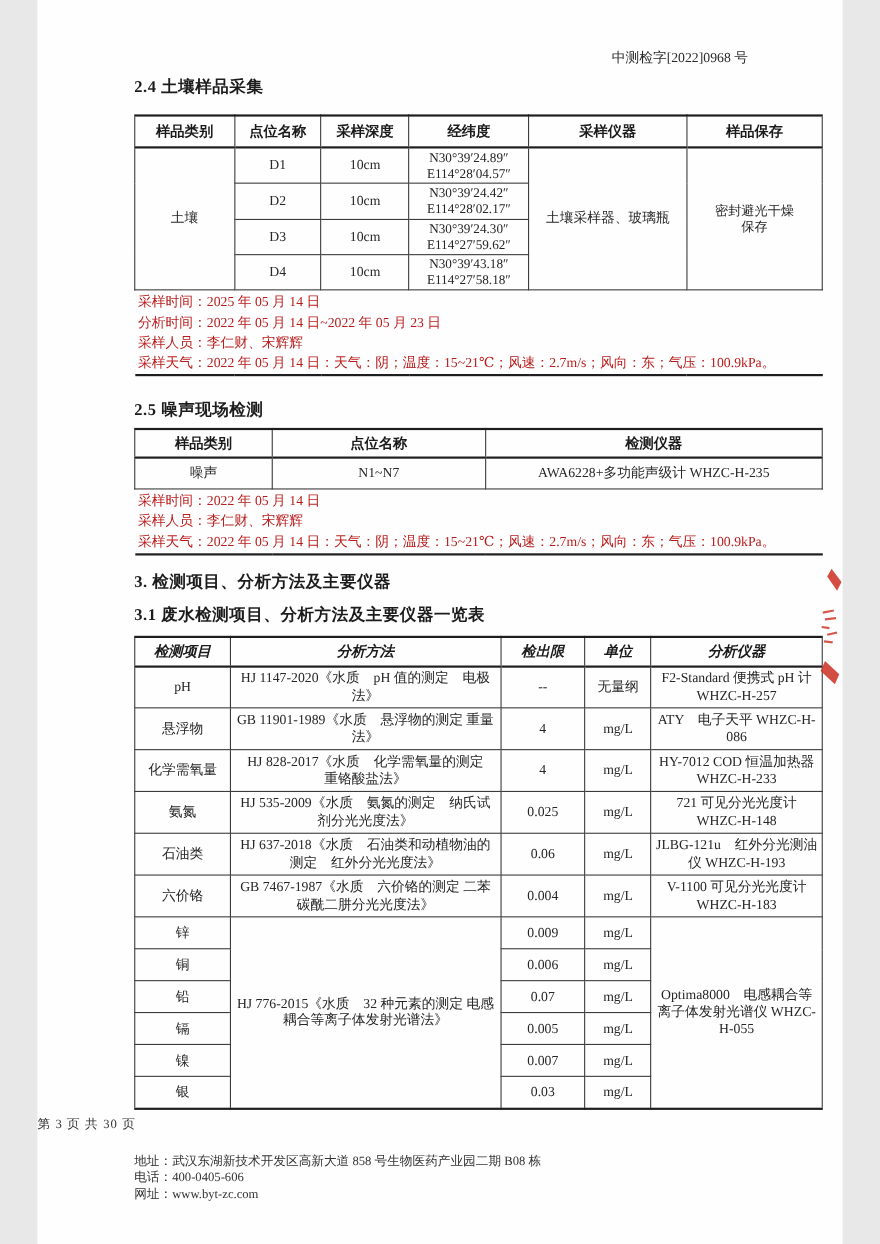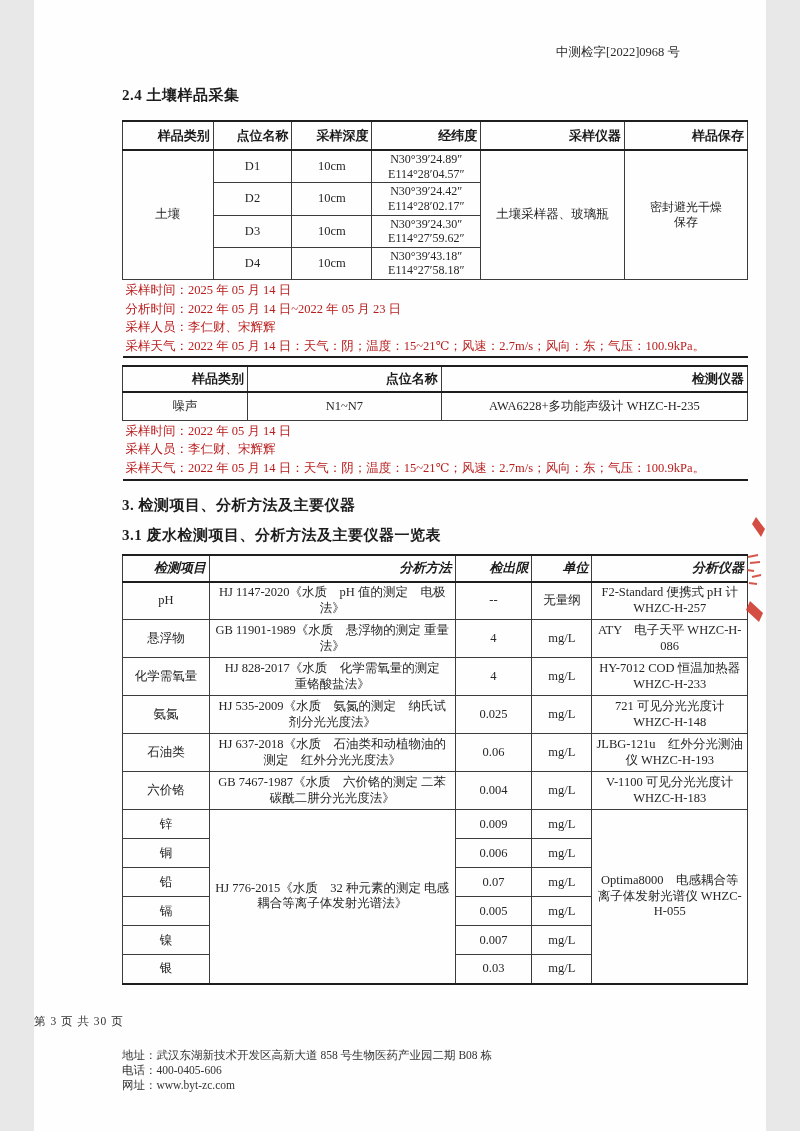--- a/index.html
+++ b/index.html
@@ -11,21 +11,21 @@
     background:#fefefe;
     font-family:"Liberation Serif","DejaVu Serif",serif;
     color:#232323;
     overflow:hidden;
   }
   .doc-number {
     position:absolute; top:44px; right:86px;
     font-size:12.5px; color:#2a2a2a;
   }
   .content {
-    position:absolute; left:88px; top:16px; width:626px;
+    position:absolute; left:88px; top:0; width:626px;
   }
   .heading {
     font-weight:bold; font-size:15px; color:#1c1c1c;
     letter-spacing:0.5px;
   }
   .h-24 { margin-top:70px; }
   .h-25 { margin-top:21px; }
   .h-3  { margin-top:15px; }
   .h-31 { margin-top:11px; }
 
@@ -37,21 +37,20 @@
   table.tbl th, table.tbl td {
     border:1px solid #3c3c3c;
     text-align:center; vertical-align:middle;
     font-size:12.5px; color:#262626;
     padding:1px 3px;
     overflow:hidden;
   }
   table.tbl th {
     font-size:13px; font-weight:bold; color:#1b1b1b;
     border-bottom:2px solid #1e1e1e;
-    text-align:right;
   }
   .t-soil { margin-top:15px; }
   .t-soil th { height:29px; }
   .t-soil td.r2 { height:31px; line-height:1.22; }
   .t-noise { margin-top:7px; }
   .t-noise th { height:26px; }
   .t-noise td.body { height:28px; }
   .t-waste { margin-top:9px; }
   .t-waste th { height:27px;font-style:italic; }
   .t-waste td.r2 { height:38px; line-height:1.25; }
@@ -151,20 +150,21 @@
         <td class="notes-cell" colspan="6">
           <div class="note-line">采样时间：2025 年 05 月 14 日</div>
           <div class="note-line">分析时间：2022 年 05 月 14 日~2022 年 05 月 23 日</div>
           <div class="note-line">采样人员：李仁财、宋辉辉</div>
           <div class="note-line">采样天气：2022 年 05 月 14 日：天气：阴；温度：15~21℃；风速：2.7m/s；风向：东；气压：100.9kPa。</div>
         </td>
       </tr>
     </tbody>
       </table>
 
+    <div class="heading h-25">2.5 噪声现场检测</div>
 
     <table class="tbl t-noise">
       <colgroup>
         <col style="width:20%">
           <col style="width:31%">
           <col style="width:49%">
       </colgroup>
       <tbody>
           <tr>
         <th>样品类别</th>

